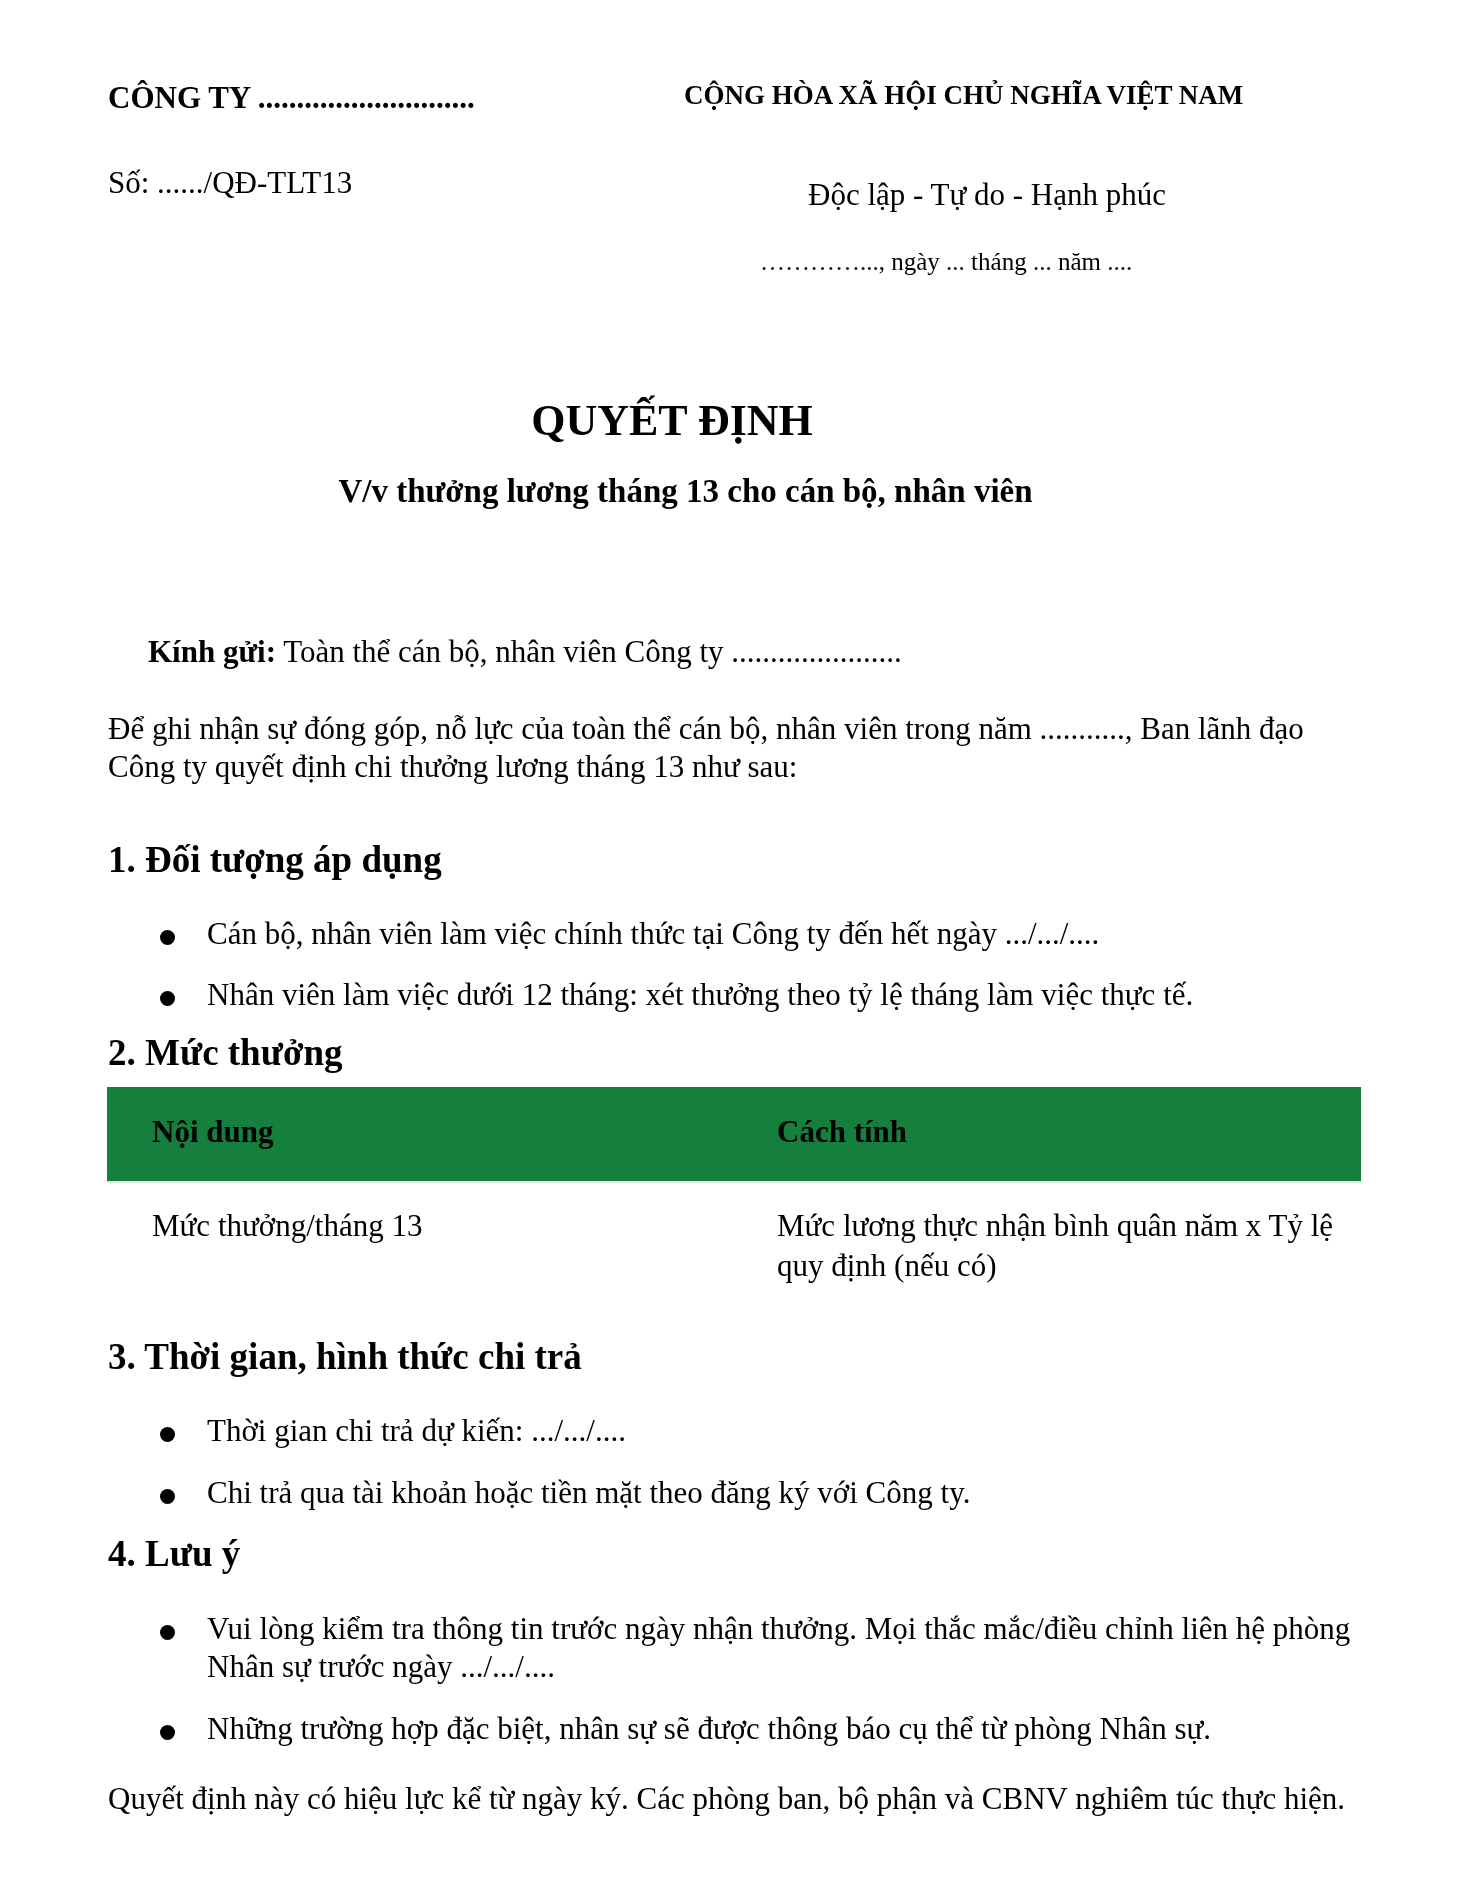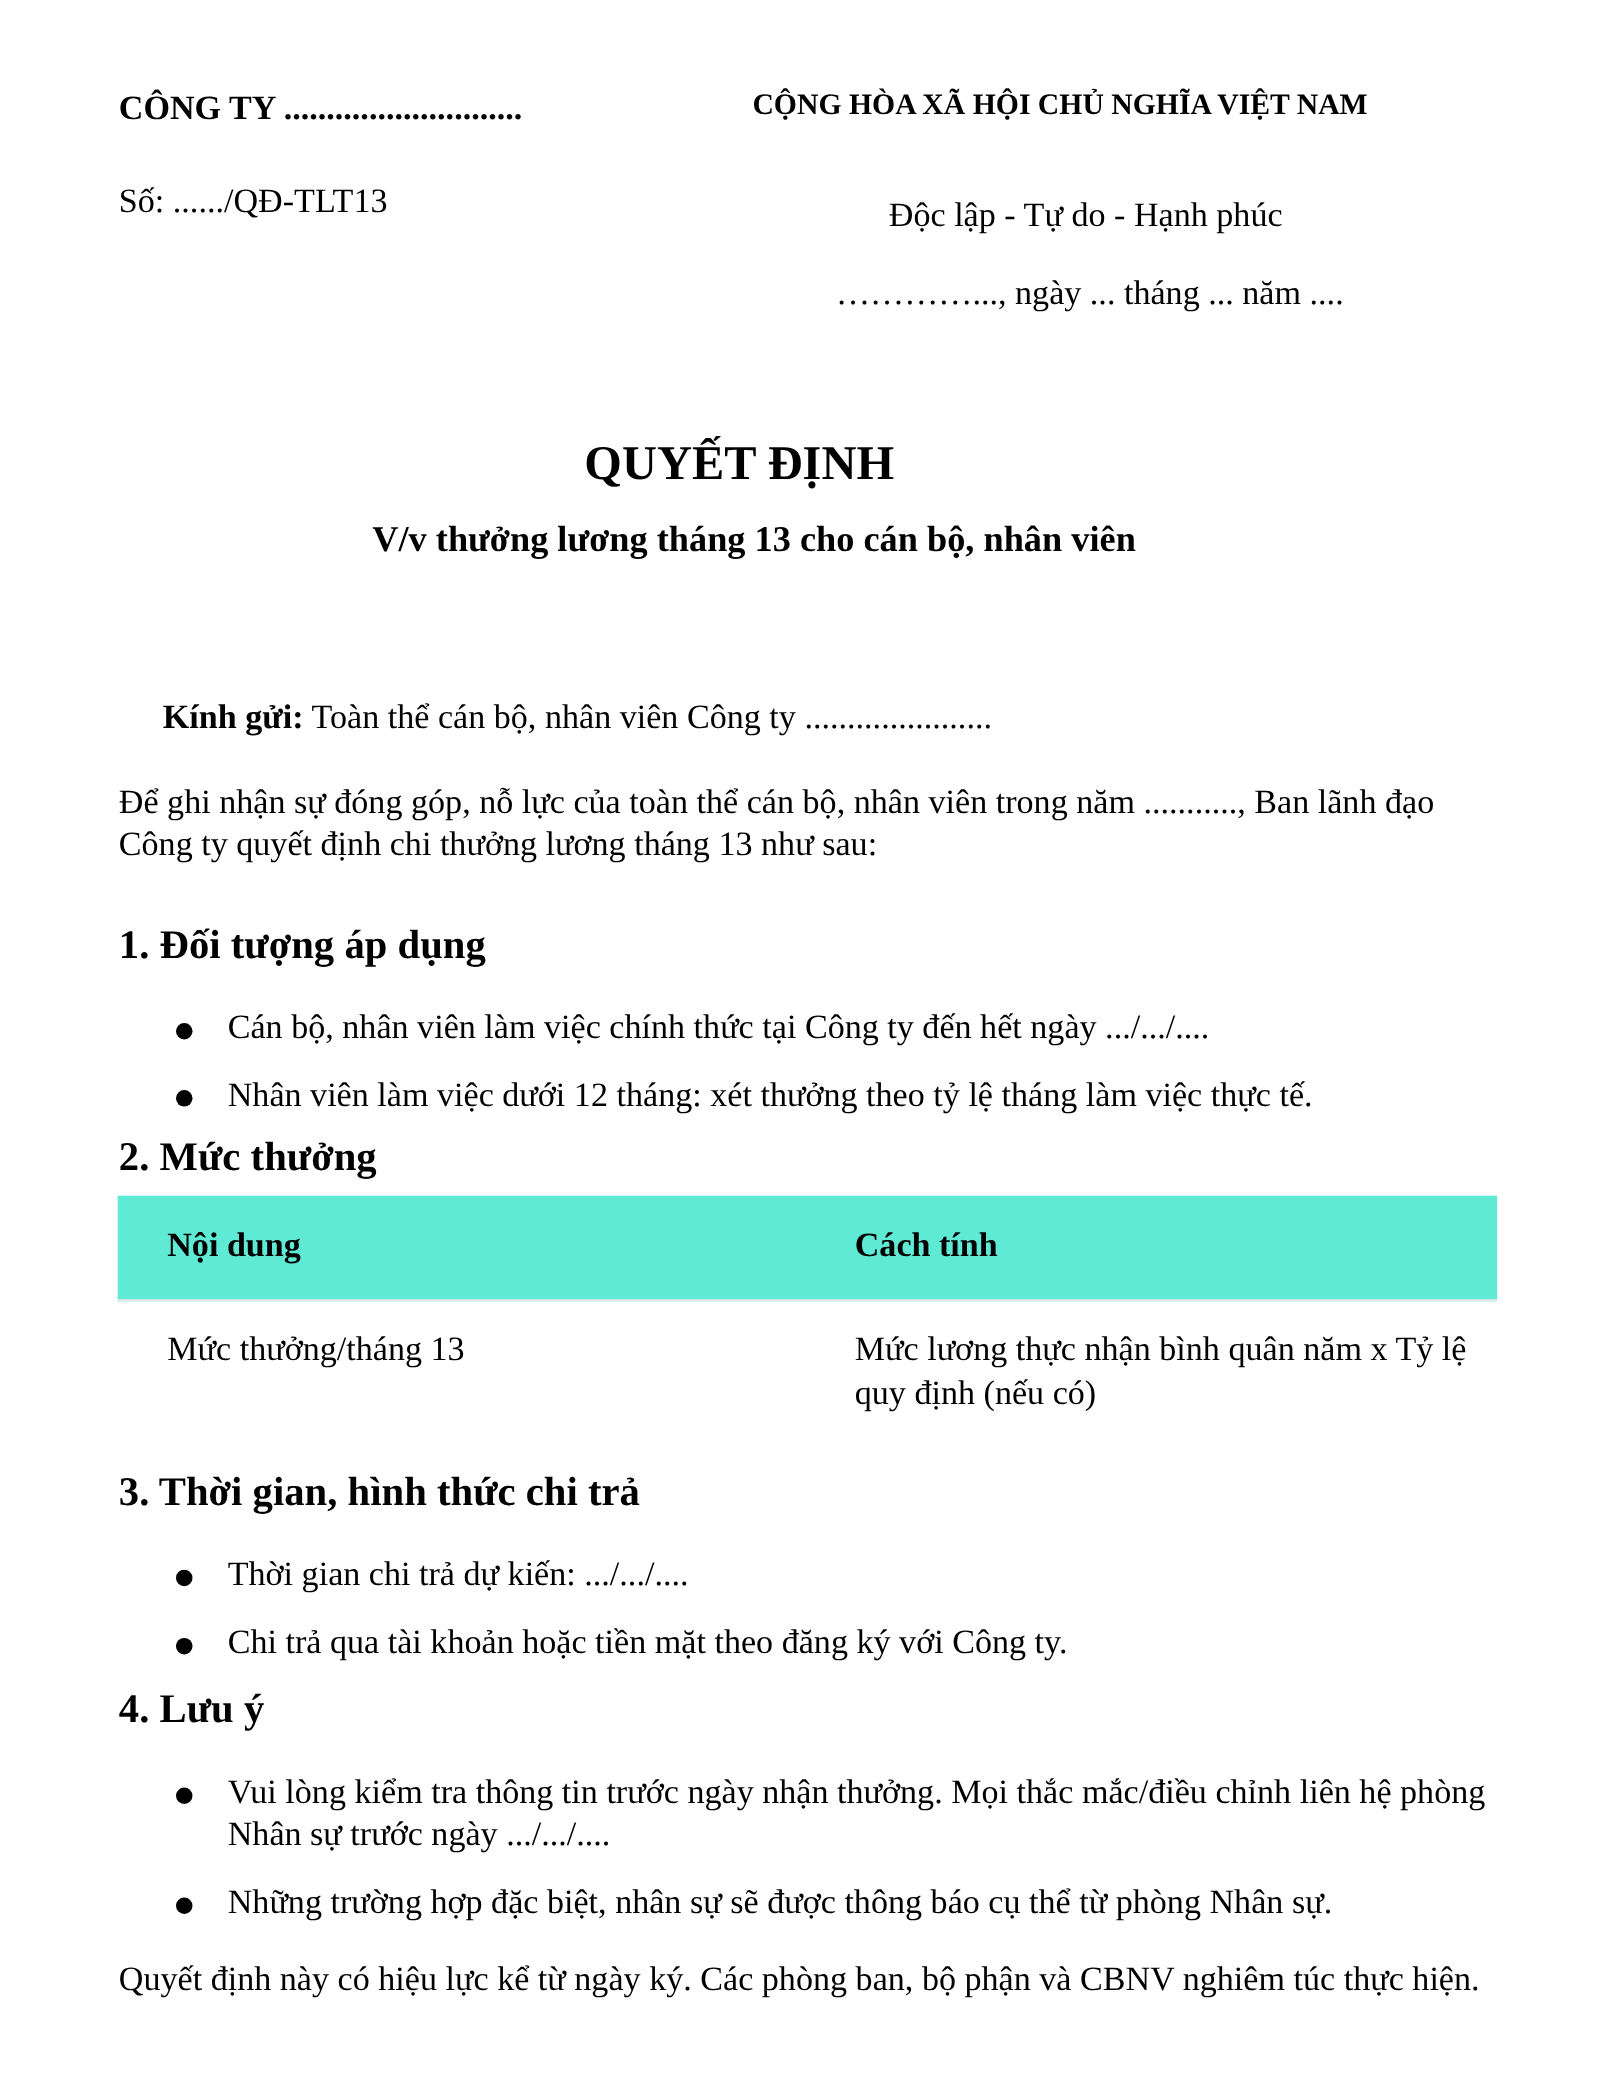--- a/index.html
+++ b/index.html
@@ -36,21 +36,21 @@
       left: 684px; top: 80px;
       font-size: 27px; font-weight: bold;
     }
     .motto {
       left: 808px; top: 165px;
       font-size: 31px;
       margin-top: 12px;
     }
     .date-line {
       left: 760px; top: 248px;
-      font-size: 31px;
+      font-size: 25px;
     }
 
     
     .title {
       left: 0; width: 1344px; text-align: center;
       top: 395px;
       font-size: 44px; font-weight: bold;
     }
     .subtitle {
       left: 0; width: 1371px; text-align: center;
@@ -106,21 +106,21 @@
     
     .reward-table {
       position: absolute;
       left: 107px; top: 1087px;
       width: 1254px;
     }
     .thead {
       position: absolute;
       left: 0; top: 0;
       width: 1254px; height: 94px;
-      background: #5eead4;
+      background: #15803d;
       border-bottom: 2px solid #e4e5e8;
     }
     .th {
       position: absolute;
       top: 27px;
       font-size: 31px; font-weight: bold;
     }
     .td {
       position: absolute;
       font-size: 31px;

